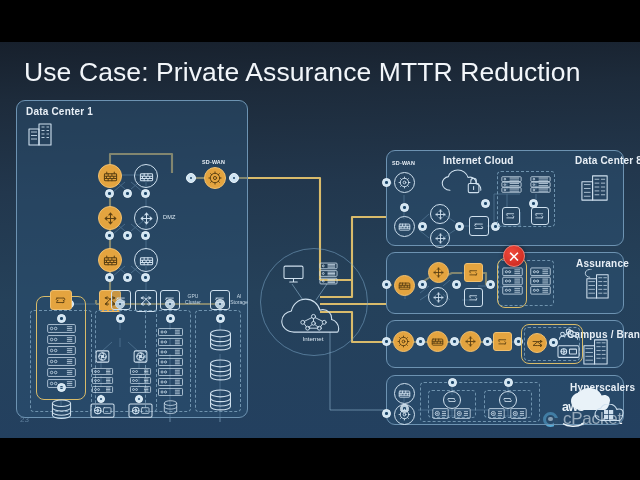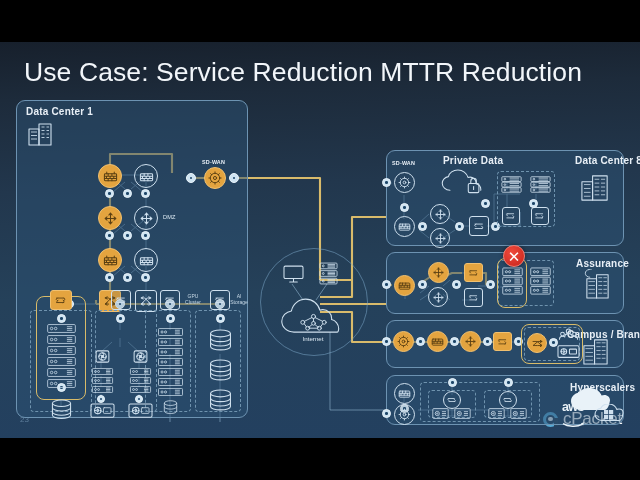--- a/index.html
+++ b/index.html
@@ -85,21 +85,21 @@
 </head>
 <body>
 
 <div id="slide">
 
   <div class="bar top"></div>
   <div class="bar bot"></div>
 
   <div id="stage">
 
-    <div id="title">Use Case: Service Reduction MTTR Reduction</div>
+    <div id="title">Use Case: Private Assurance MTTR Reduction</div>
     <div id="pageno">23</div>
 
     <div id="logo">
       <div class="mark"></div>
       <div class="wm">cPacket</div>
     </div>
 
     <svg id="canvas" width="640" height="396" style="position:absolute;left:0;top:0;">
       <defs>
         <style>
@@ -696,21 +696,21 @@
               <circle cx="36" cy="29" r="1.9"></circle>
           <path d="M36 24.1v2.9M34.2 23.2L26.8 26.9M37.8 23.2l7.4 3.7M26.6 29.6l2.3 3.2M45.4 29.6l-2.3 3.2M32 34h8M34.4 30.4L31 33.2M37.6 30.4L41 33.2"></path>
         </g>
           </g>
         </svg>
     </div>
     <div id="inetlbl" style="left:283px;top:293px;">Internet</div>
 
     <div class="panel" style="left:386px;top:108px;width:238px;height:96px;"></div>
     <div class="plabel" style="left:392px;top:118px;font-size:5.4px;">SD-WAN</div>
-    <div class="plabel big" style="left:443px;top:113px;">Private Data</div>
+    <div class="plabel big" style="left:443px;top:113px;">Internet Cloud</div>
     <div class="plabel big" style="left:575px;top:113px;">Data Center 8</div>
 
     <div class="tap" style="left:382px;top:136px;width:9px;height:9px;"></div>
     <div class="nd circ wht" style="left:394px;top:130px;width:21px;height:21px;">
       <svg width="13" height="13" viewBox="0 0 16 16">
           <g class="w">
         <circle cx="8" cy="8" r="5.2"></circle>
             <circle cx="8" cy="8" r="1.7"></circle>
         <path d="M8 2.8V1.3M8 13.2V14.7M2.8 8H1.3M13.2 8H14.7M4.3 4.3L3.2 3.2M11.7 11.7L12.8 12.8M11.7 4.3L12.8 3.2M4.3 11.7L3.2 12.8"></path>
           </g>

